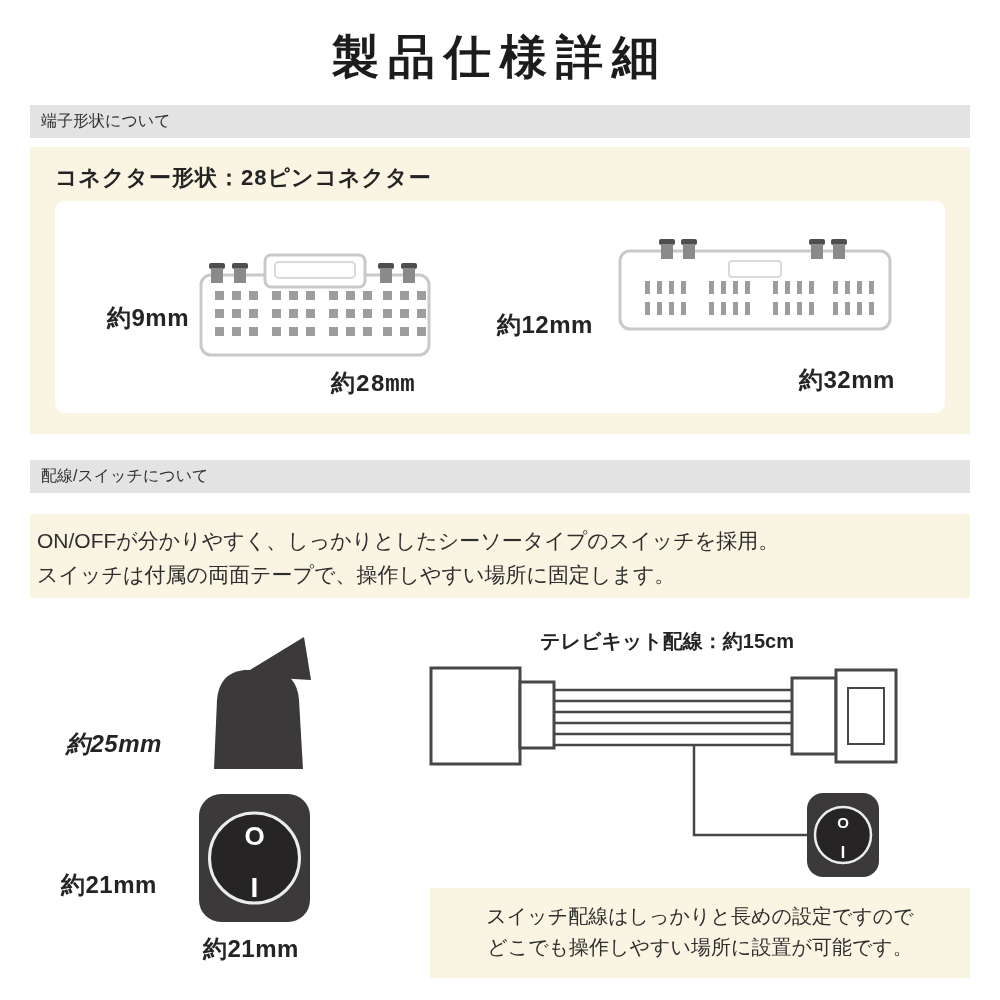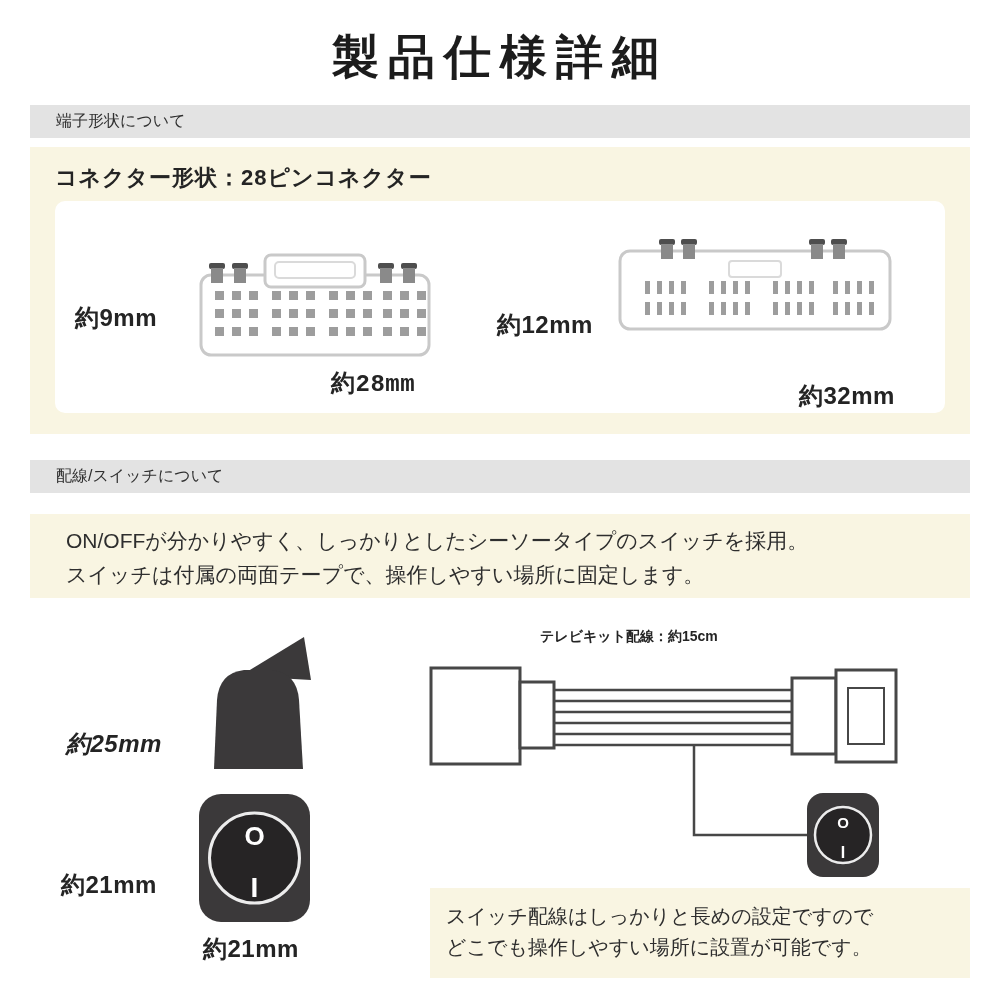--- a/index.html
+++ b/index.html
@@ -1,28 +1,28 @@
 <!DOCTYPE html>
 <html><head>
 <meta charset="utf-8">
 <style>
   * { margin:0; padding:0; box-sizing:border-box; }
   html,body { background:#ffffff; }
   body { font-family:"Liberation Sans","DejaVu Sans",sans-serif; color:#2b2b2b; }
   .canvas { position:relative; width:1000px; height:1000px; background:#ffffff; overflow:hidden; margin:0 auto; }
   .abs { position:absolute; }
   .page-title { left:0; width:1000px; text-align:center; font-size:47px; font-weight:900; letter-spacing:9px; color:#1c1c1c; }
-  .bar { width:940px; height:33px; background:#e3e3e3; display:flex; align-items:center; padding-left:26px; font-size:16px; color:#2f2f2f; }
-  .cream { background:#f9f5e2;padding-left:16px; }
+  .bar { width:940px; height:33px; background:#e3e3e3; display:flex; align-items:center; padding-left:11px; font-size:16px; color:#2f2f2f; }
+  .cream { background:#f9f5e2; }
   .panel-heading { font-size:22px; font-weight:700; color:#242424; letter-spacing:1px; }
   .white-box { background:#ffffff; border-radius:10px; }
   .dim { font-size:24px; font-weight:800; color:#242424; letter-spacing:0.5px; white-space:nowrap; }
   .desc { font-size:21px; line-height:34px; color:#2e2e2e; white-space:nowrap; }
-  .wire-label { font-size:14px; font-weight:800; color:#242424; white-space:nowrap; }
-  .note-box { text-align:left; font-size:20px; line-height:31px; padding-top:13px; color:#2e2e2e; }
+  .wire-label { font-size:20px; font-weight:800; color:#242424; white-space:nowrap; }
+  .note-box { text-align:center; font-size:20px; line-height:31px; padding-top:13px; color:#2e2e2e; }
   svg text { font-family:"Liberation Sans","DejaVu Sans",sans-serif; }
 </style>
 </head>
 <body>
 
 <div class="canvas">
 
   <h1 class="abs page-title" style="top:26px;">製品仕様詳細</h1>
 
   <div class="abs bar" style="left:30px; top:105px;">
@@ -62,21 +62,21 @@
             <use href="#pincolA" x="111"></use>
           <use href="#pincolA" x="134"></use>
             <use href="#pincolA" x="151"></use>
             <use href="#pincolA" x="168"></use>
           <use href="#pincolA" x="188"></use>
             <use href="#pincolA" x="205"></use>
             <use href="#pincolA" x="222"></use>
         </g>
       </svg>
 
-      <div class="abs dim" style="left:20px; top:101px;text-align:right;">約9mm</div>
+      <div class="abs dim" style="left:52px; top:101px;text-align:right;">約9mm</div>
       <div class="abs dim" style="left:276px; top:166px;font-family:Liberation Mono, monospace;">約28mm</div>
 
       <svg class="abs" style="left:562px; top:36px;" width="276" height="100" viewBox="0 0 276 100">
         <defs>
           <g id="clipB">
               <rect width="16" height="6" rx="2" fill="#4e4e4e"></rect>
               <rect x="2" y="5" width="12" height="15" fill="#8a8a8a"></rect>
             </g>
           <g id="pinrowB">
               <rect width="5" height="13"></rect>
@@ -97,29 +97,29 @@
             <use href="#pinrowB" x="156" y="44"></use>
             <use href="#pinrowB" x="216" y="44"></use>
           <use href="#pinrowB" x="28" y="65"></use>
             <use href="#pinrowB" x="92" y="65"></use>
             <use href="#pinrowB" x="156" y="65"></use>
             <use href="#pinrowB" x="216" y="65"></use>
         </g>
       </svg>
 
       <div class="abs dim" style="left:442px; top:108px;">約12mm</div>
-      <div class="abs dim" style="left:744px; top:179px;">約32mm</div>
+      <div class="abs dim" style="left:744px; top:163px;">約32mm</div>
     </div>
   </div>
 
   <div class="abs bar" style="left:30px; top:460px;text-align:right;">
     <span>配線/スイッチについて</span>
   </div>
 
-  <div class="abs cream" style="left:30px; top:514px; width:940px; height:84px; padding:10px 0 0 36px;">
+  <div class="abs cream" style="left:30px; top:514px; width:940px; height:84px; padding:10px 0 0 7px;">
     <div class="desc">ON/OFFが分かりやすく、しっかりとしたシーソータイプのスイッチを採用。</div>
     <div class="desc">スイッチは付属の両面テープで、操作しやすい場所に固定します。</div>
   </div>
 
   <svg class="abs" style="left:186px; top:622px;" width="145" height="148" viewBox="0 0 145 148">
     <polygon points="54,54 118,15 125,58" fill="#3b393a"></polygon>
     <path d="M28,147 L117,147 L113,78 Q111,51 86,48 L58,48 Q33,51 31,78 Z" fill="#3b393a"></path>
   </svg>
   <div class="abs dim" style="left:66px; top:728px;font-style:italic;">約25mm</div>
 

